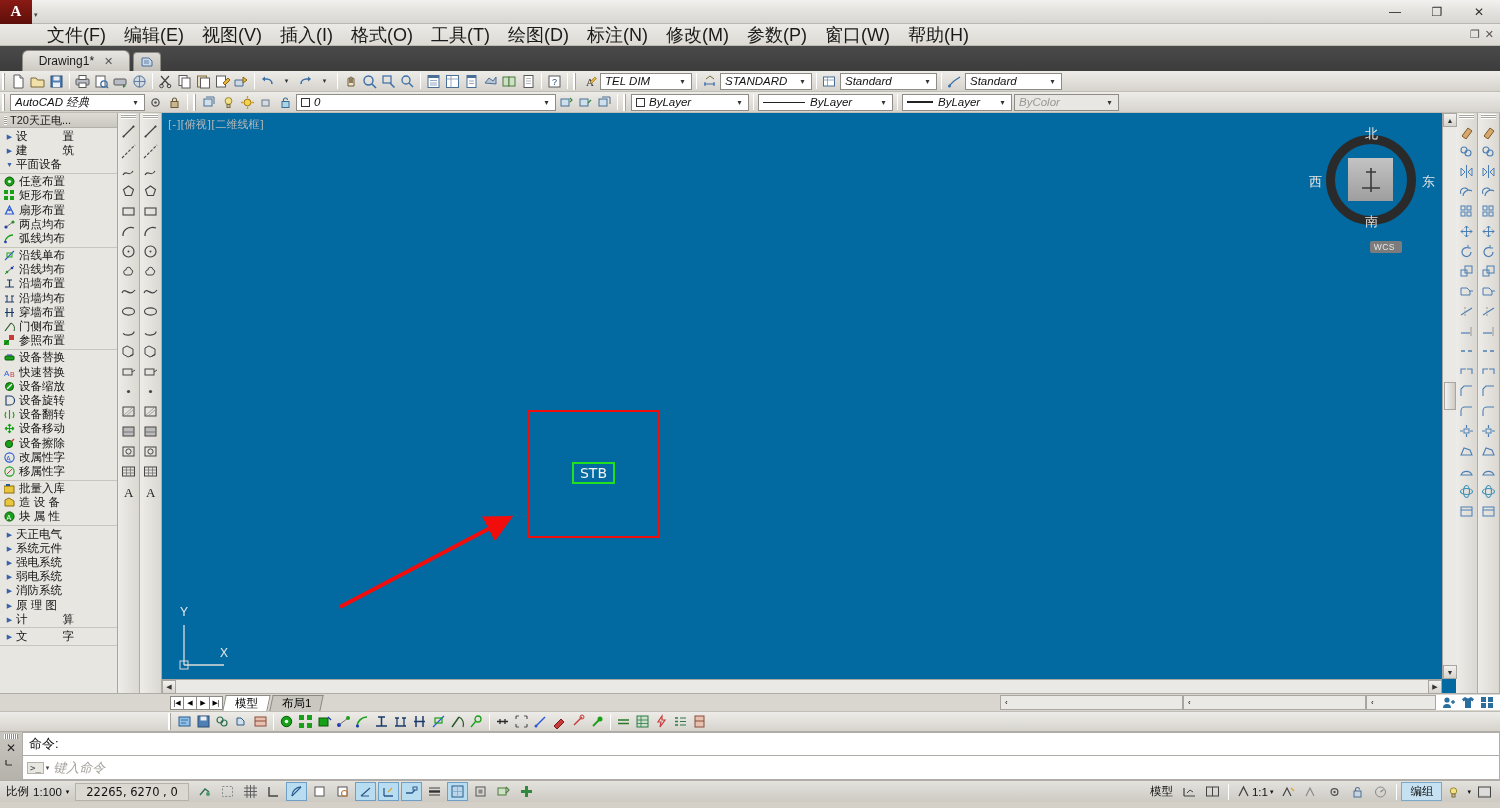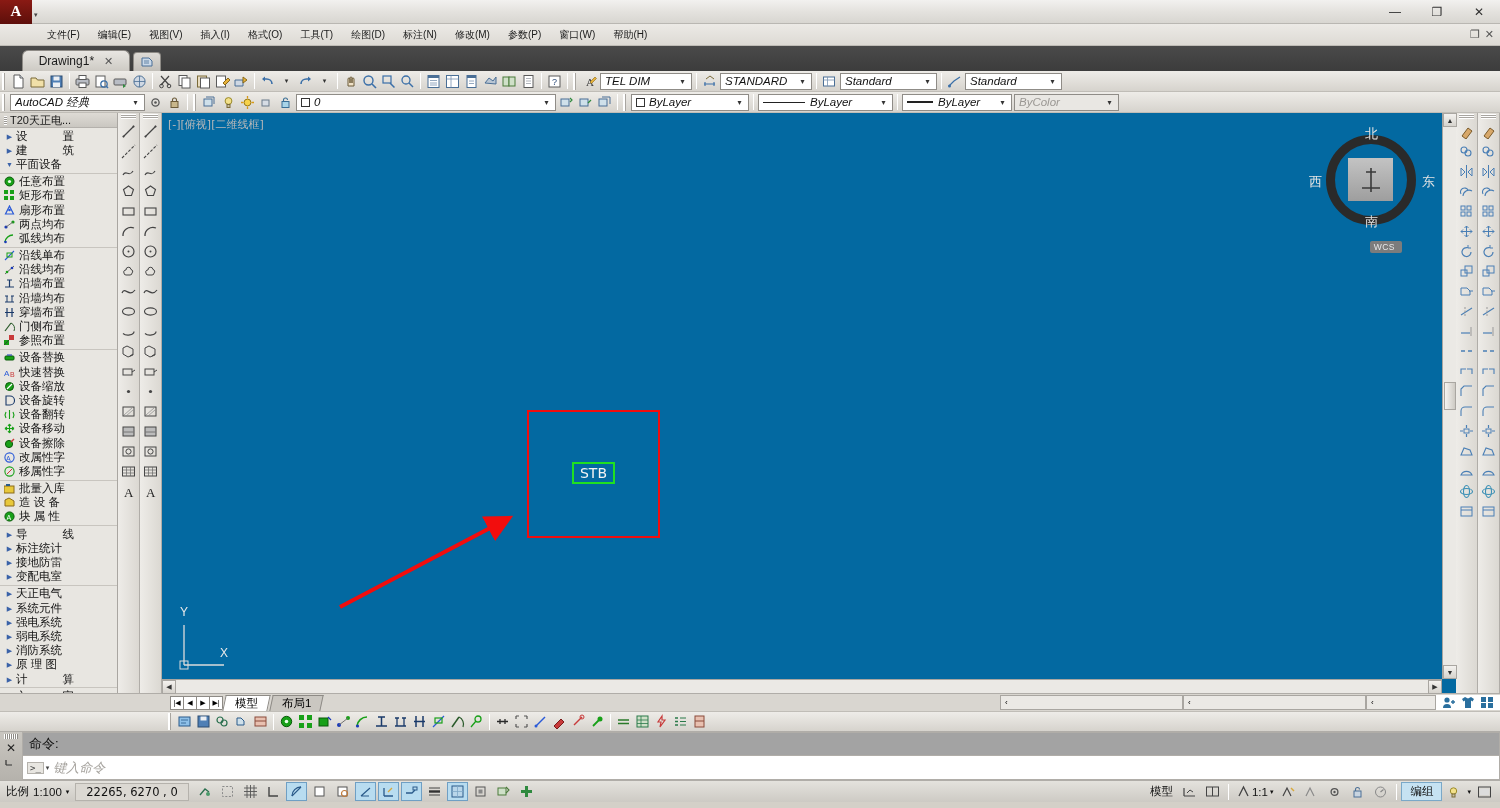--- a/index.html
+++ b/index.html
@@ -38,21 +38,21 @@
     font-size:12px; color:#303030; }
 
   
   .menubar {
     height:22px;
     background: linear-gradient(to bottom,#eceae6,#dddad4);
     display:flex; align-items:center; padding-left:38px;
     border-bottom:1px solid #bfbcb6;
     position:relative;
   }
-  .menu-item { padding:2px 9px; font-size:10px; color:#1a1a1a; white-space:nowrap; }
+  .menu-item { padding:2px 9px; font-size:18px; color:#1a1a1a; white-space:nowrap; }
   .menu-right { margin-left:auto; display:flex; padding-right:6px; gap:5px; color:#555; font-size:11px;}
 
   
   .tabrow {
     height:25px;
     background: linear-gradient(to bottom,#4a4a4a,#3c3c3c);
     display:flex; align-items:flex-end; padding-left:22px;
     position:relative;
   }
   .doc-tab {
@@ -174,21 +174,21 @@
     display:flex; align-items:center; border-top:1px solid #c0bdb7; border-bottom:1px solid #b0ada8;}
 
   
   .cmd-area { height:48px; display:flex; background:#d9d6d0; }
   .cmd-gutter { width:22px; background:linear-gradient(to bottom,#c9c6c0,#b5b2ac);
     display:flex; flex-direction:column; align-items:center; padding-top:2px; gap:2px;}
   .cmd-dots { width:14px;height:5px;
     background:repeating-linear-gradient(to right,#fff 0 1px,#8e8b86 1px 2px); }
   .cmd-x { font-size:12px; color:#222; font-weight:bold; }
   .cmd-main { flex:1; display:flex; flex-direction:column; }
-  .cmd-hist { height:24px; background:#a3a3a3; border:1px solid #b0ada8;
+  .cmd-hist { height:24px; background:#ffffff; border:1px solid #b0ada8;
     display:flex; align-items:center; padding-left:6px; font-size:13px; color:#111;}
   .cmd-input { flex:1; background:#fff; border:1px solid #b0ada8; border-top:none;
     display:flex; align-items:center; padding-left:4px; gap:4px;}
   .cmd-prompt { display:flex; align-items:center; gap:2px; }
   .cmd-chev { background:#e8e6e1; border:1px solid #b5b2ac; font-size:9px;
     padding:0 2px; color:#444; font-family:"DejaVu Sans Mono", monospace;}
   .cmd-placeholder { font-size:13px; color:#a6a39e; font-style:italic;}
 
   
   .statusbar { height:22px; background:linear-gradient(to bottom,#e4e2dd,#cdcac4);
@@ -808,38 +808,20 @@
                 <circle cx="5.5" cy="5.5" r="4.6" fill="#18a018" stroke="#0a5a0a"></circle>
                 <text x="2.5" y="8.5" font-size="7" fill="#fff" font-family="Liberation Sans">A</text>
               </svg>
             </span>
             <span class="pal-lbl">块 属 性</span>
           </div>
         </div>
         <div class="pal-group">
           <div class="pal-row">
             <span class="pal-tri"><span style="color:#3a62a8;font-size:7px">▶</span></span>
-            <span class="pal-lbl spaced">导　　线</span>
-          </div>
-          <div class="pal-row">
-            <span class="pal-tri"><span style="color:#3a62a8;font-size:7px">▶</span></span>
-            <span class="pal-lbl">标注统计</span>
-          </div>
-          <div class="pal-row">
-            <span class="pal-tri"><span style="color:#3a62a8;font-size:7px">▶</span></span>
-            <span class="pal-lbl">接地防雷</span>
-          </div>
-          <div class="pal-row">
-            <span class="pal-tri"><span style="color:#3a62a8;font-size:7px">▶</span></span>
-            <span class="pal-lbl">变配电室</span>
-          </div>
-        </div>
-        <div class="pal-group">
-          <div class="pal-row">
-            <span class="pal-tri"><span style="color:#3a62a8;font-size:7px">▶</span></span>
             <span class="pal-lbl">天正电气</span>
           </div>
           <div class="pal-row">
             <span class="pal-tri"><span style="color:#3a62a8;font-size:7px">▶</span></span>
             <span class="pal-lbl">系统元件</span>
           </div>
           <div class="pal-row">
             <span class="pal-tri"><span style="color:#3a62a8;font-size:7px">▶</span></span>
             <span class="pal-lbl">强电系统</span>
           </div>

